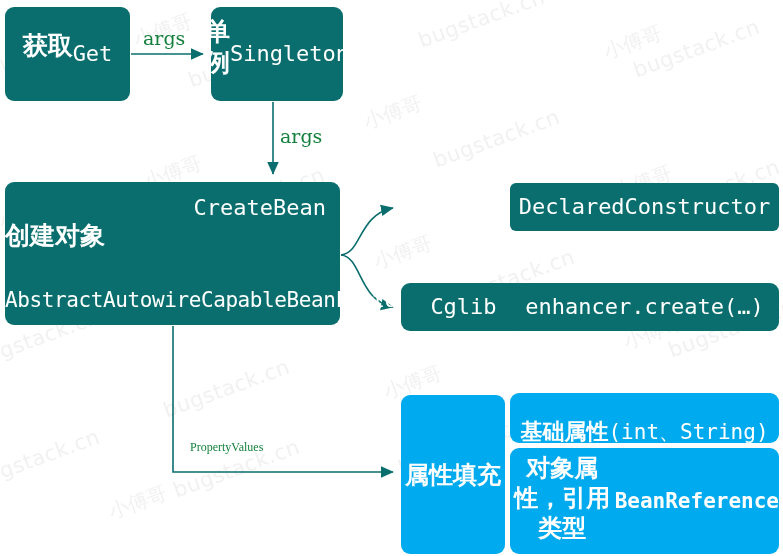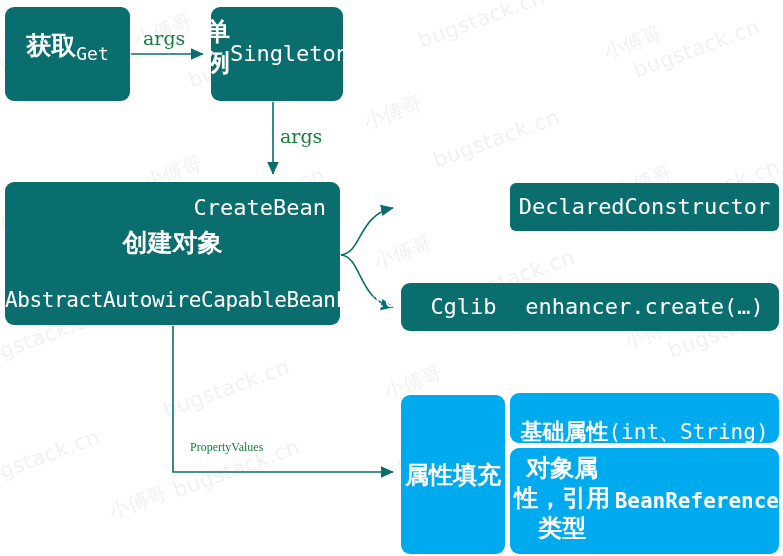--- a/index.html
+++ b/index.html
@@ -61,35 +61,35 @@
     font-family: "DejaVu Sans", "Liberation Sans", sans-serif;
     font-weight: 700;
   }
   .mono-line {
     font-family: "DejaVu Sans Mono", "Liberation Mono", monospace;
   }
 
   
   #node-get      { left: 5px;   top: 7px;   width: 125px; height: 94px; }
   #node-get .cn-line   { font-size: 25px; margin-bottom: 16px; }
-  #node-get .mono-line { font-size: 18px; }
+  #node-get .mono-line { font-size: 22px; }
 
   #node-singleton { left: 211px; top: 7px;  width: 132px; height: 94px; }
   #node-singleton .cn-line   { font-size: 25px; margin-bottom: 14px; }
   #node-singleton .mono-line { font-size: 22px; }
 
   #node-createbean { left: 5px; top: 182px; width: 335px; height: 143px;
                      display: block; }
   #node-createbean .title-en {
     position: absolute; right: 14px; top: 12px;
     font-size: 22px; font-family: "DejaVu Sans Mono","Liberation Mono",monospace;
   }
   #node-createbean .title-cn {
-    position: absolute; left: 0; right: 0; top: 45px;
-    text-align: center;
+    position: absolute; left: 0; right: 0; top: 38px;
+    text-align: left;
     font-size: 25px; font-family: "DejaVu Sans","Liberation Sans",sans-serif;
     font-weight: 700;
   }
   #node-createbean .title-cls {
     position: absolute; left: 0; right: 0; bottom: 12px;
     text-align: center;
     font-size: 21px; font-family: "DejaVu Sans Mono","Liberation Mono",monospace;
     letter-spacing: -0.4px;
   }
 

